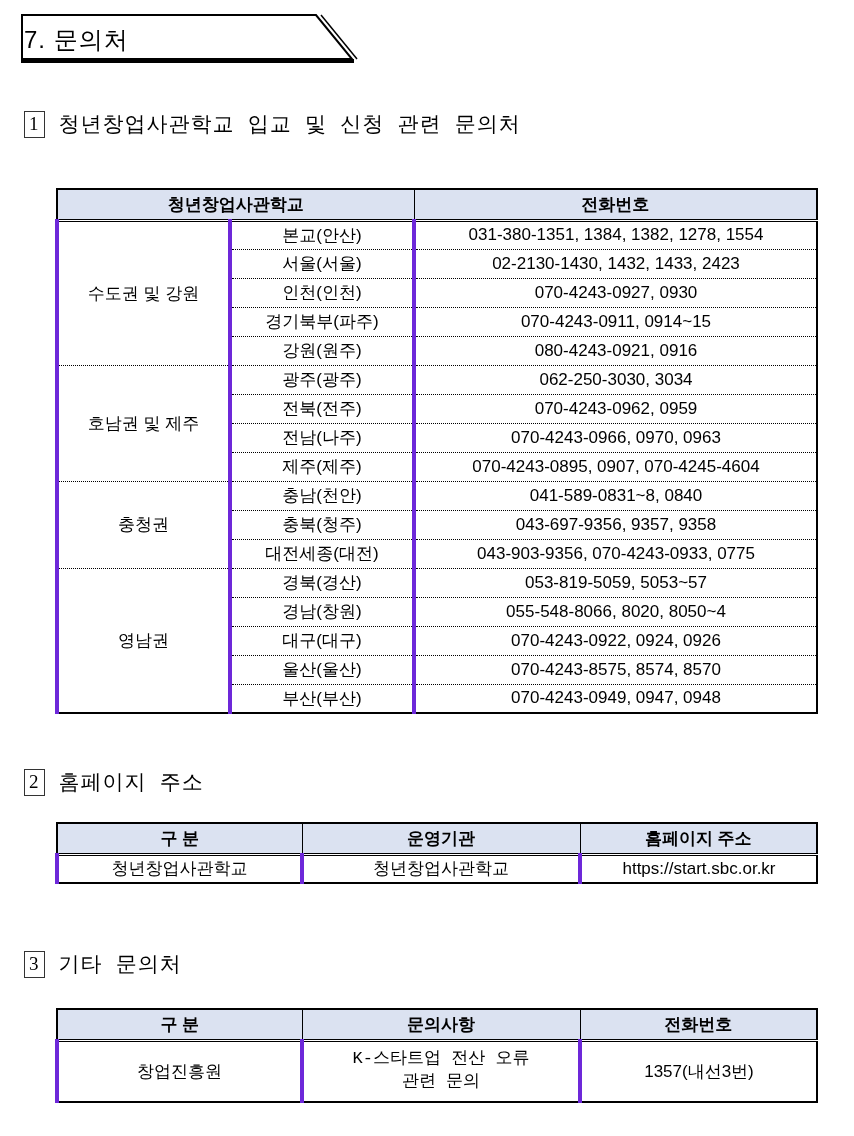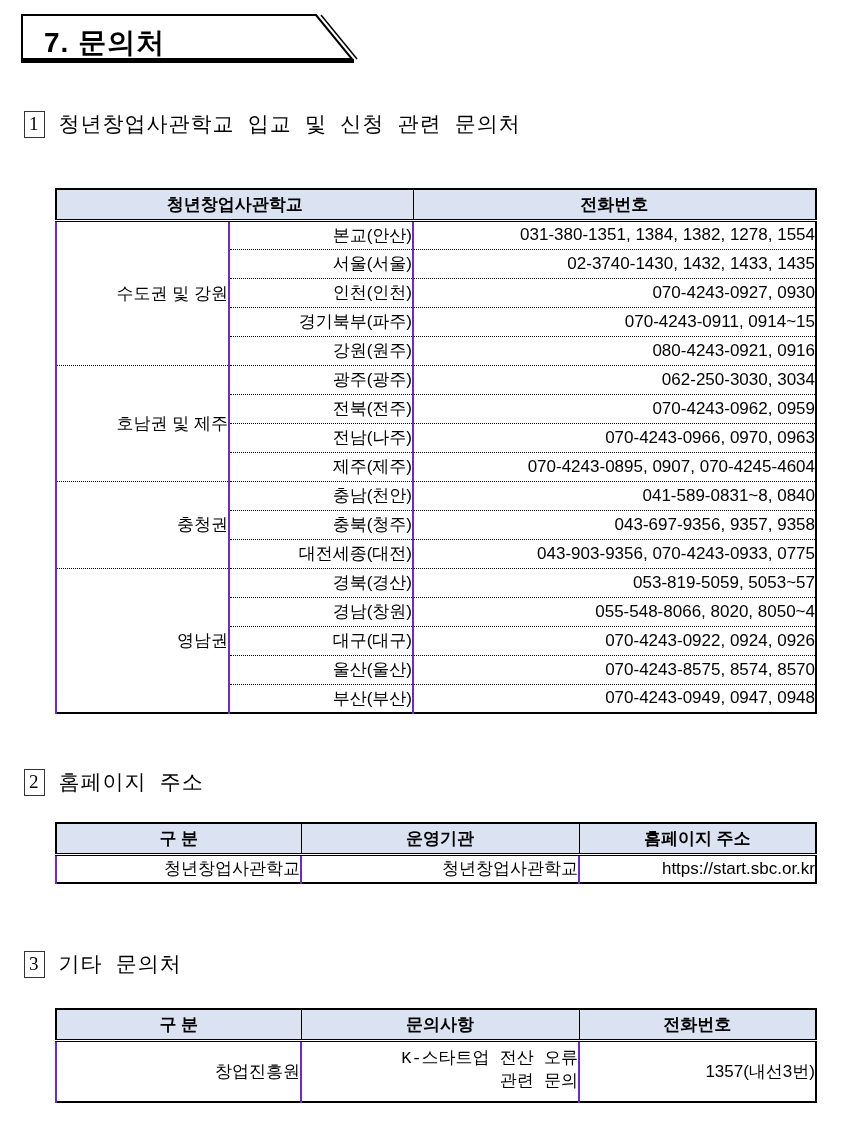--- a/index.html
+++ b/index.html
@@ -7,22 +7,22 @@
   body {
     position: relative;
     font-family: "Liberation Sans", "DejaVu Sans", sans-serif;
     color: #000;
   }
 
   
   .banner { position: absolute; left: 20px; top: 12px; width: 340px; height: 54px; }
   .banner svg { display: block; }
   .banner .banner-title {
-    position: absolute; left: 24px; top: 12px;
-    font-size: 28px; font-weight: bold; letter-spacing: 1px;
+    position: absolute; left: 4px; top: 12px;
+    font-size: 24px; font-weight: normal; letter-spacing: 1px;
   }
 
   
   .section-heading {
     position: absolute; left: 24px;
     display: flex; align-items: center; gap: 14px;
     font-family: "Liberation Serif", "DejaVu Serif", serif;
     font-size: 21px; letter-spacing: 1px; word-spacing: 7px;
     white-space: nowrap;
   }
@@ -43,23 +43,22 @@
   th, td { text-align: center; vertical-align: middle; overflow: hidden; }
   th {
     background: #dbe2f1;
     font-weight: bold;
     height: 31px;
     border-left: 1px solid #000; border-right: 1px solid #000;
     border-bottom: 3px double #000;
   }
   td {
     height: 29px;
-    border-left: 2px solid #6d28d9; border-right: 1px solid #000;
+    border-left: 4px solid #6d28d9; border-right: 1px solid #000;
     border-top: 1px dotted #000;
-    text-align: right;
   }
   tbody tr:first-child td { border-top: none; }
 
   .t3-inquiry { white-space: pre-line; line-height: 1.35; font-family: Liberation Mono, monospace; }
   .t3-body td { height: 62px; }
 </style>
 </head>
 <body>
 
 <div class="banner">
@@ -89,21 +88,21 @@
     </tr>
   </thead>
   <tbody>
     <tr>
       <td rowspan="5">수도권 및 강원</td>
       <td>본교(안산)</td>
       <td>031-380-1351, 1384, 1382, 1278, 1554</td>
     </tr>
     <tr>
       <td>서울(서울)</td>
-      <td>02-3740-1430, 1432, 1433, 1435</td>
+      <td>02-2130-1430, 1432, 1433, 2423</td>
     </tr>
     <tr>
       <td>인천(인천)</td>
       <td>070-4243-0927, 0930</td>
     </tr>
     <tr>
       <td>경기북부(파주)</td>
       <td>070-4243-0911, 0914~15</td>
     </tr>
     <tr>

